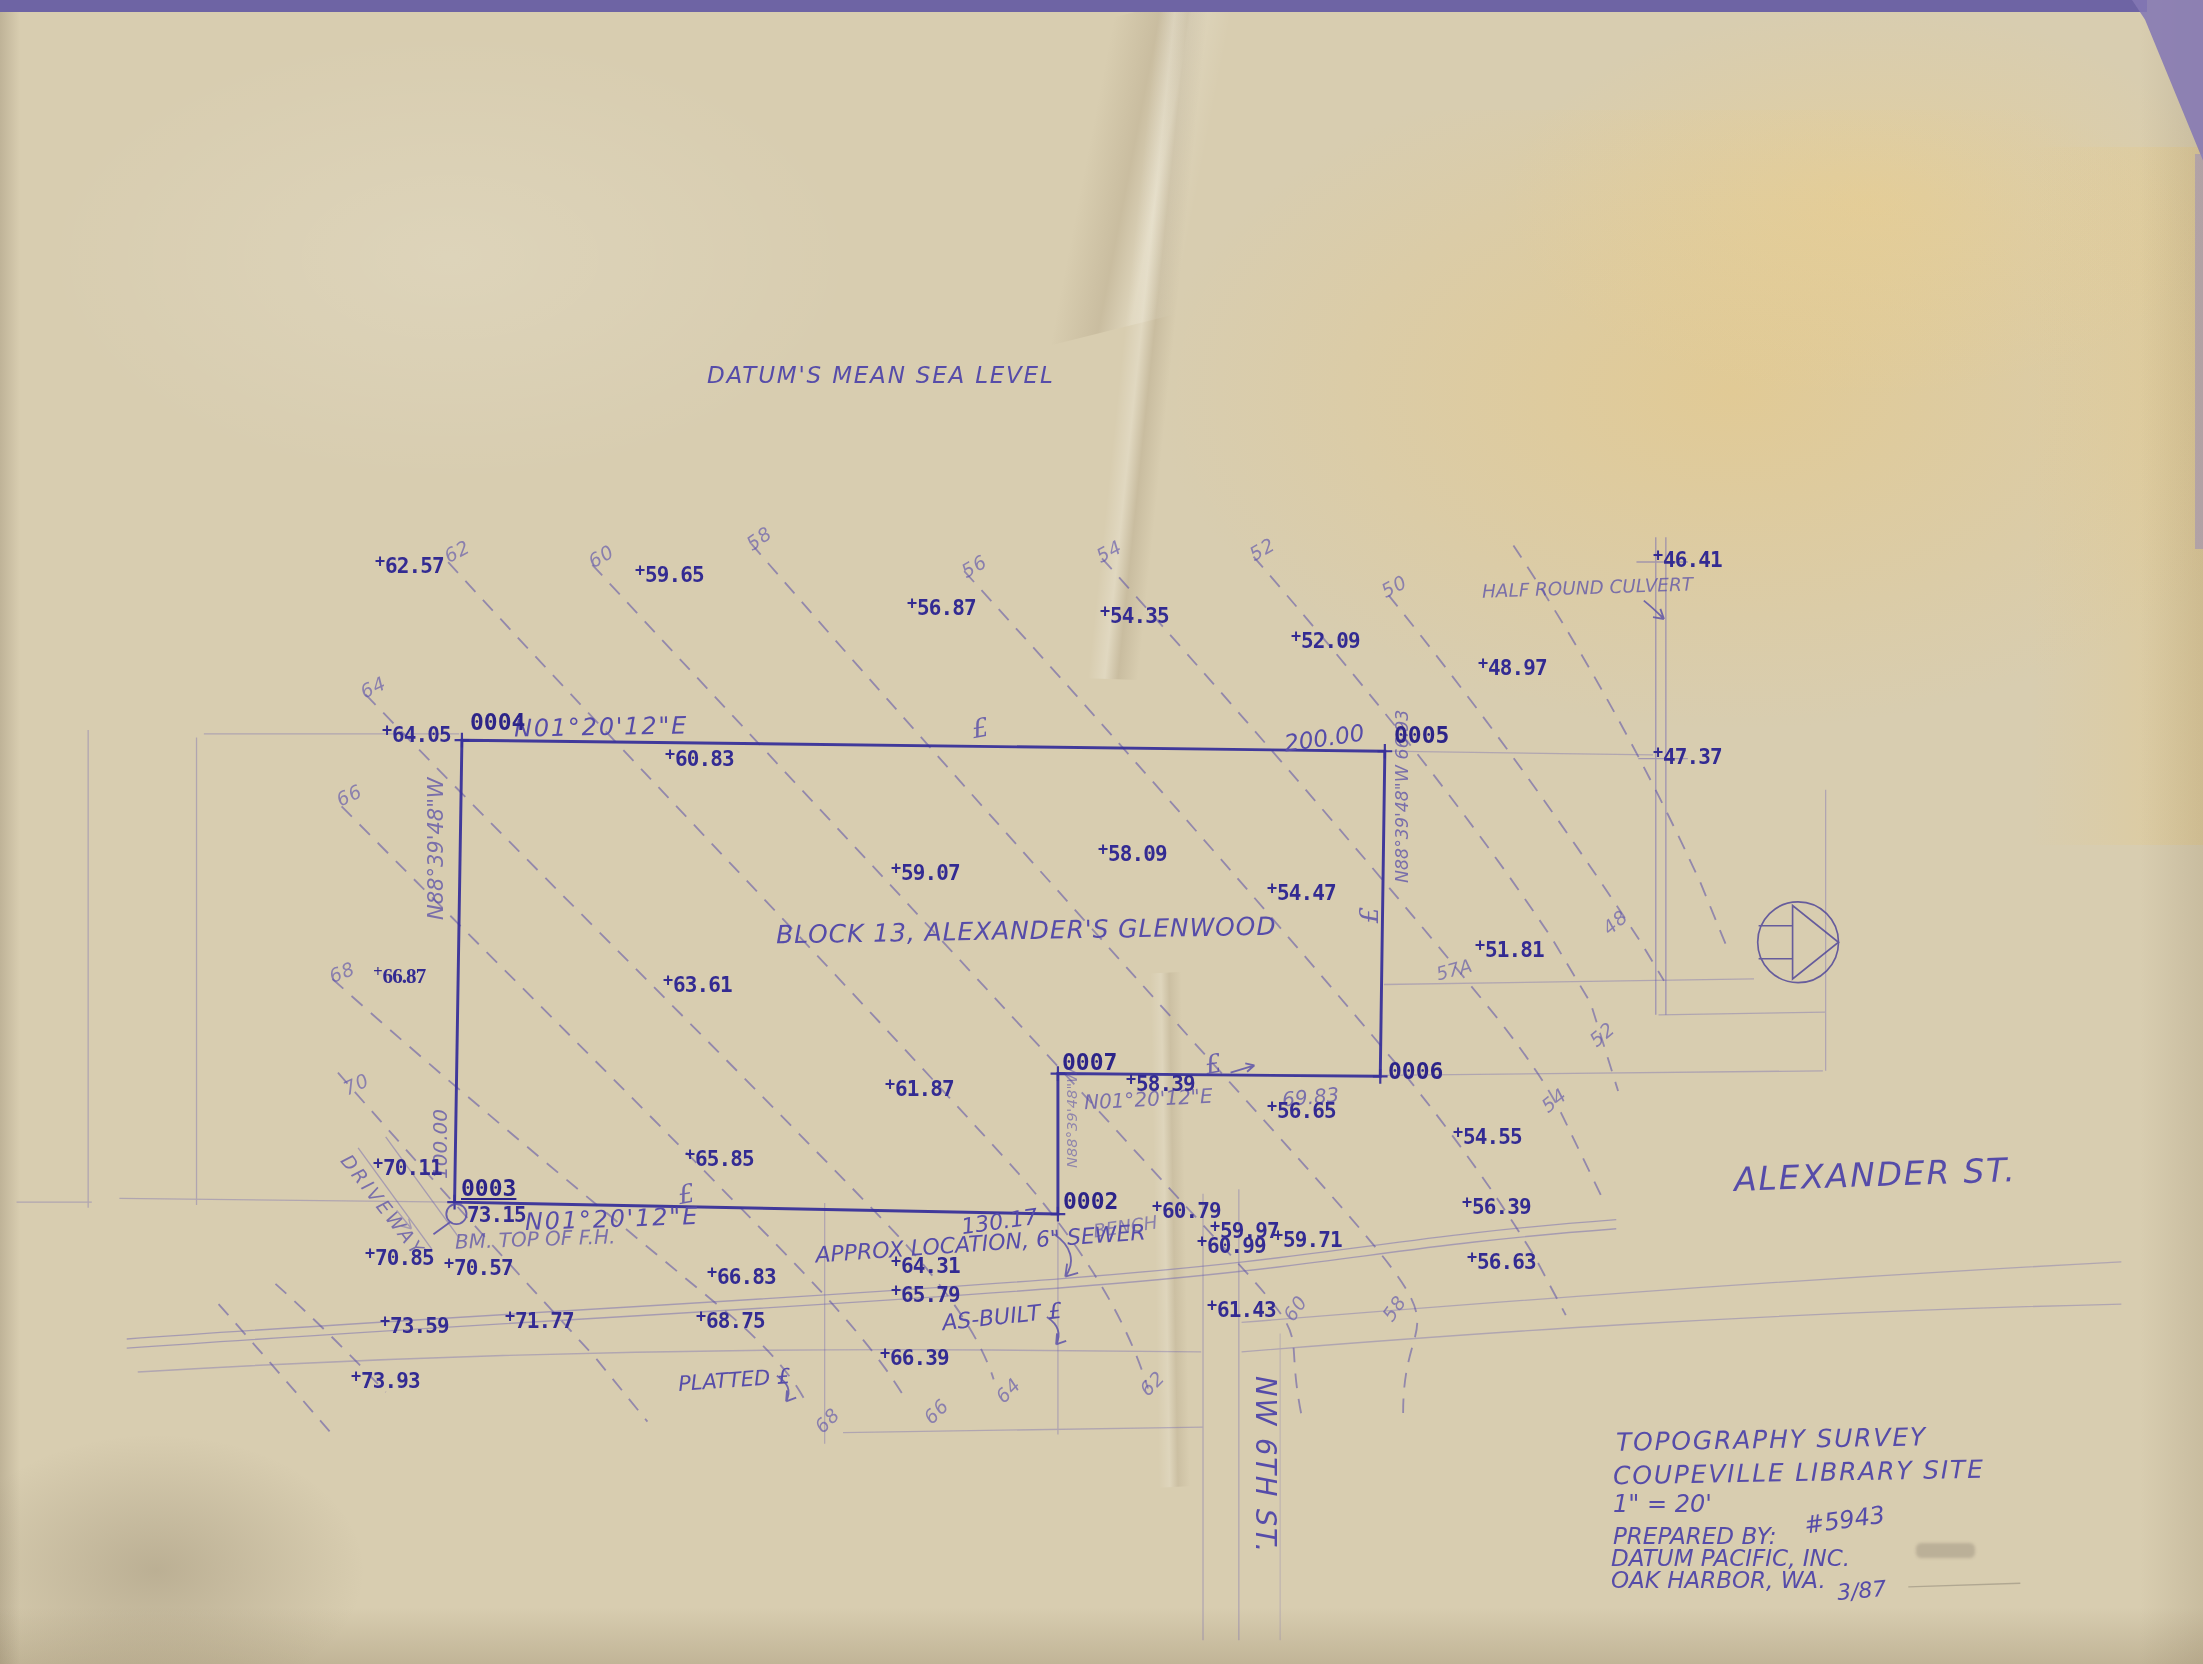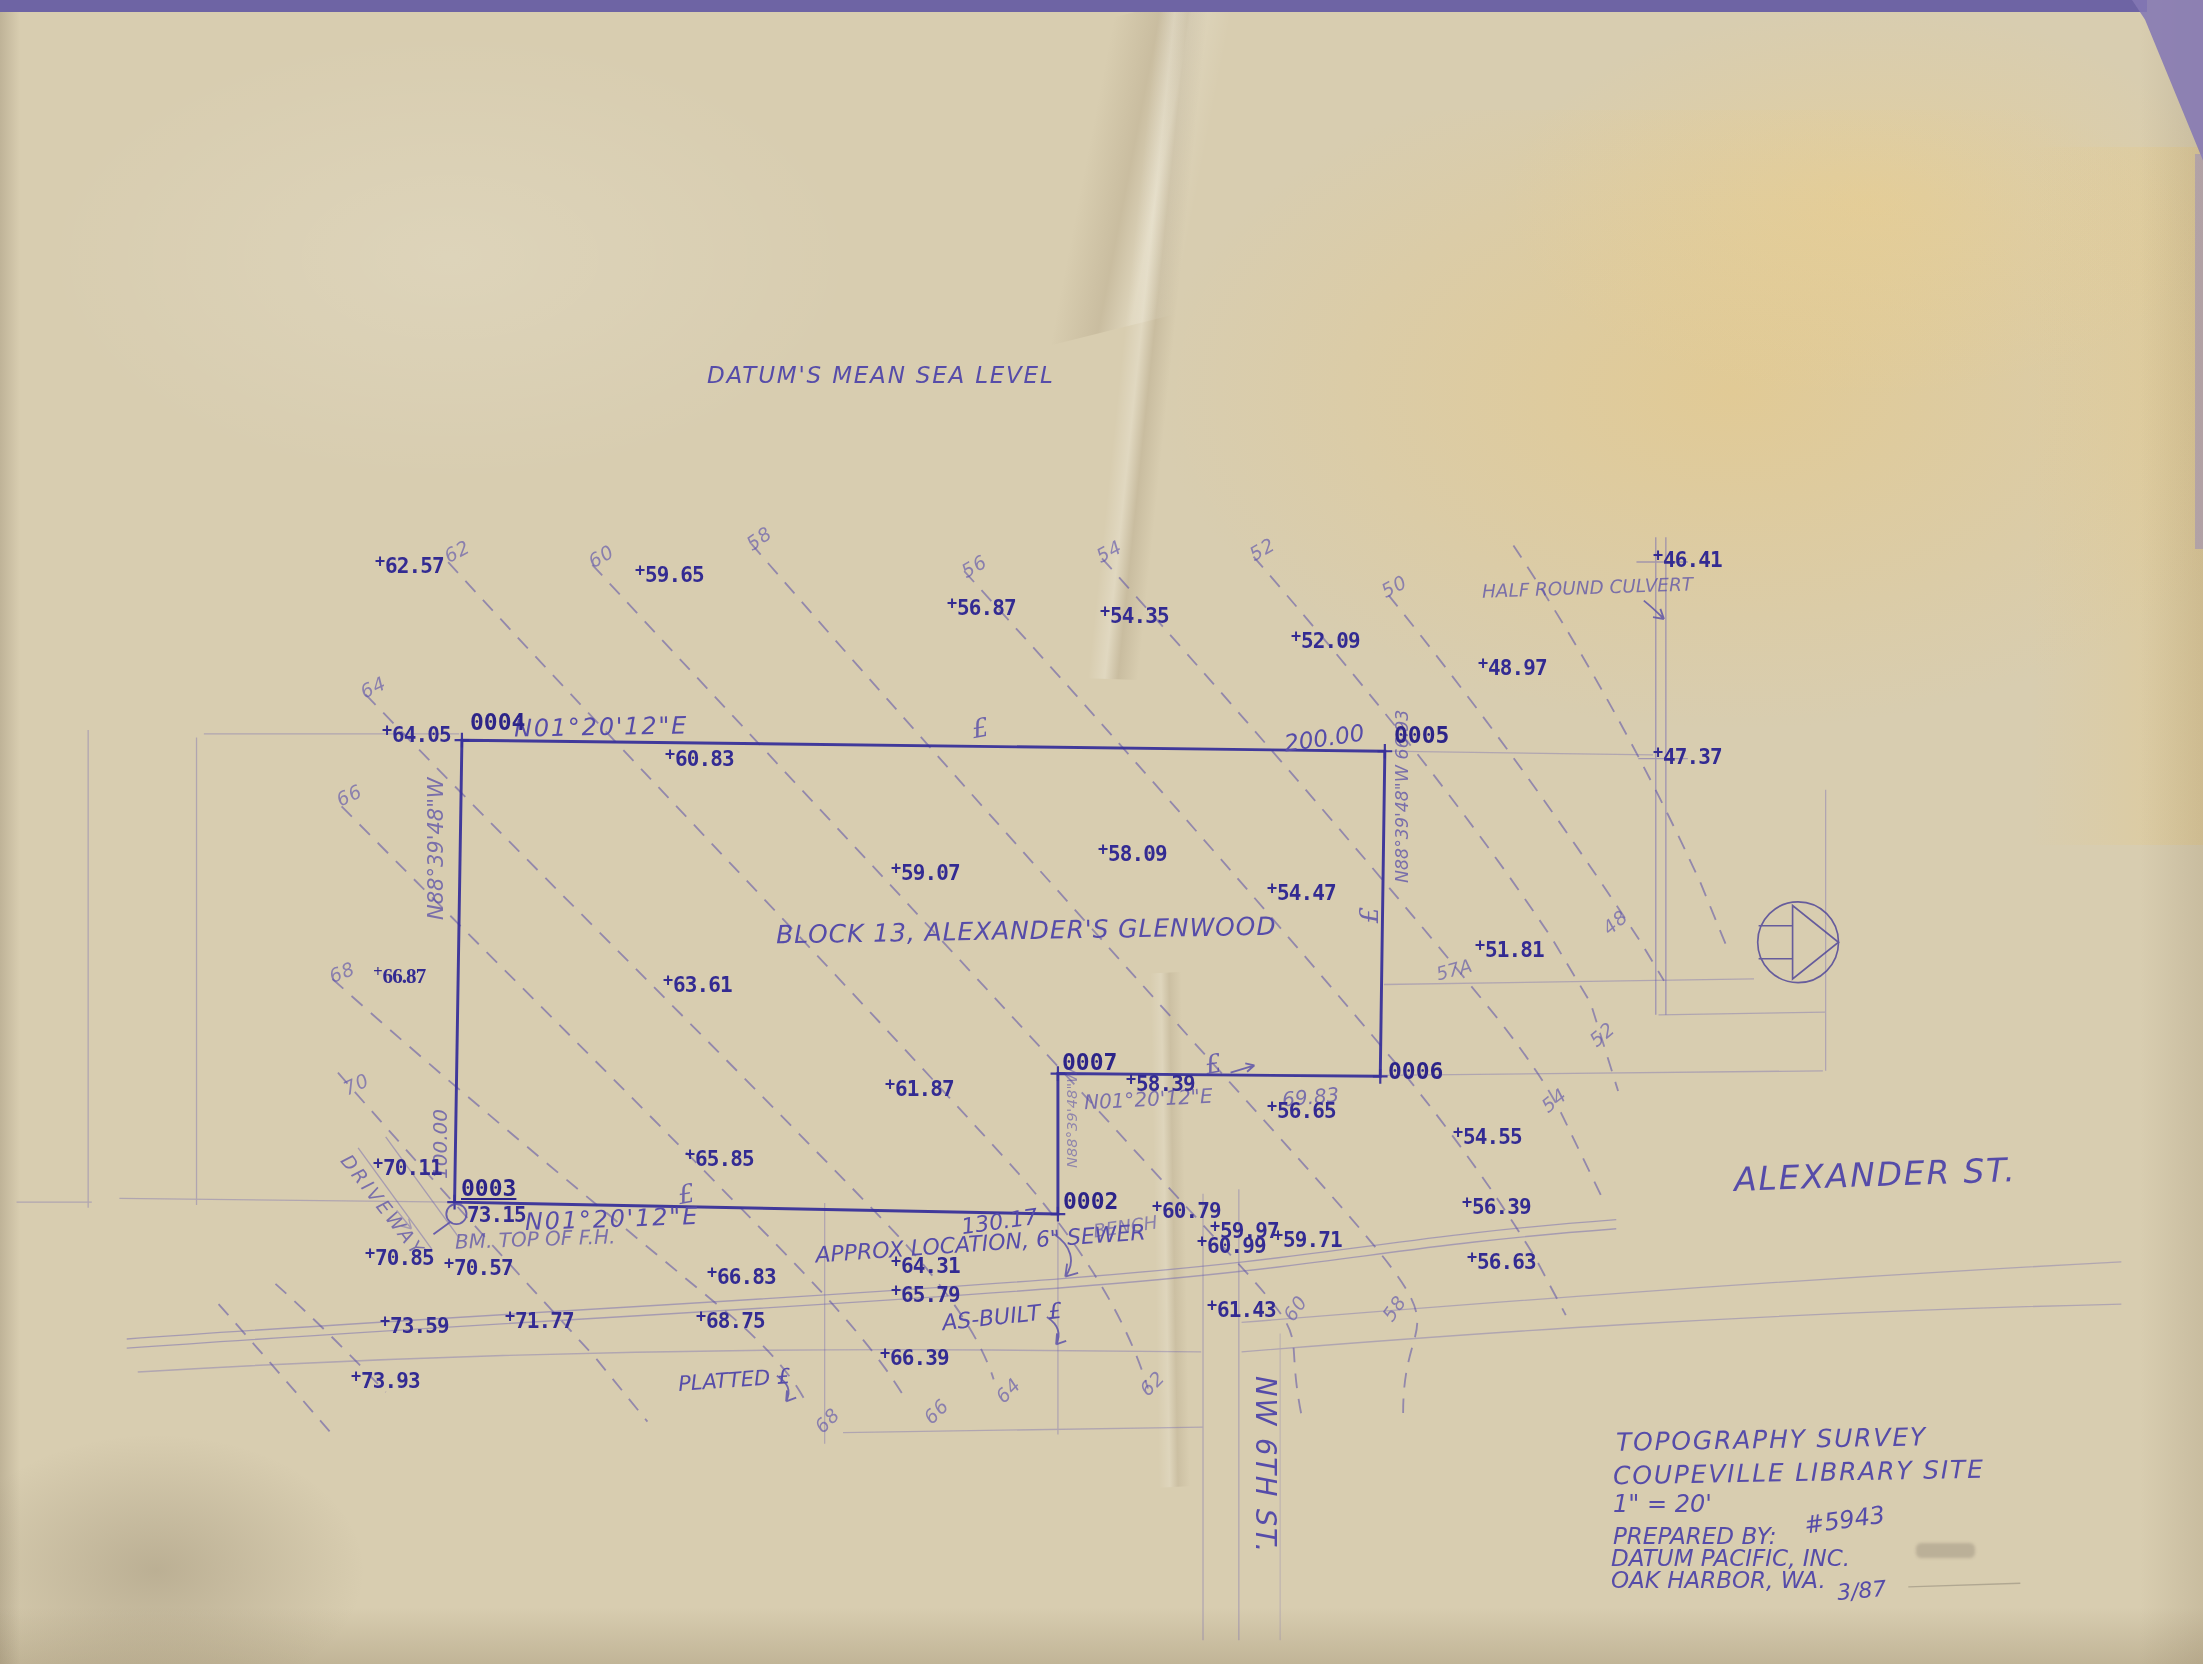--- a/index.html
+++ b/index.html
@@ -188,21 +188,21 @@
       <span class="cid" style="left: 470px; top: 709px;">0004</span>
       <span class="cid" style="left: 1394px; top: 722px;">0005</span>
       <span class="cid" style="left: 1388px; top: 1058px;">0006</span>
       <span class="cid" style="left: 1062px; top: 1049px;">0007</span>
       <span class="cid" style="left: 1063px; top: 1188px;">0002</span>
       <span class="cid" style="left: 461px; top: 1175px; text-decoration: underline;">0003</span>
     </div>
   <div id="spots-layer">
       <span class="spot" style="left: 375px; top: 551px;"><i class="plus">+</i>62.57</span>
       <span class="spot" style="left: 635px; top: 560px;"><i class="plus">+</i>59.65</span>
-      <span class="spot" style="left: 907px; top: 593px; margin-left: 40px;"><i class="plus">+</i>56.87</span>
+      <span class="spot" style="left: 907px; top: 593px;"><i class="plus">+</i>56.87</span>
       <span class="spot" style="left: 1100px; top: 601px;"><i class="plus">+</i>54.35</span>
       <span class="spot" style="left: 1291px; top: 626px;"><i class="plus">+</i>52.09</span>
       <span class="spot" style="left: 1478px; top: 635px; margin-top: 18px;"><i class="plus">+</i>48.97</span>
       <span class="spot" style="left: 1653px; top: 545px;"><i class="plus">+</i>46.41</span>
       <span class="spot" style="left: 1653px; top: 742px;"><i class="plus">+</i>47.37</span>
       <span class="spot" style="left: 382px; top: 720px;"><i class="plus">+</i>64.05</span>
       <span class="spot" style="left: 665px; top: 744px;"><i class="plus">+</i>60.83</span>
       <span class="spot" style="left: 891px; top: 858px;"><i class="plus">+</i>59.07</span>
       <span class="spot" style="left: 1098px; top: 839px;"><i class="plus">+</i>58.09</span>
       <span class="spot" style="left: 1267px; top: 878px;"><i class="plus">+</i>54.47</span>

